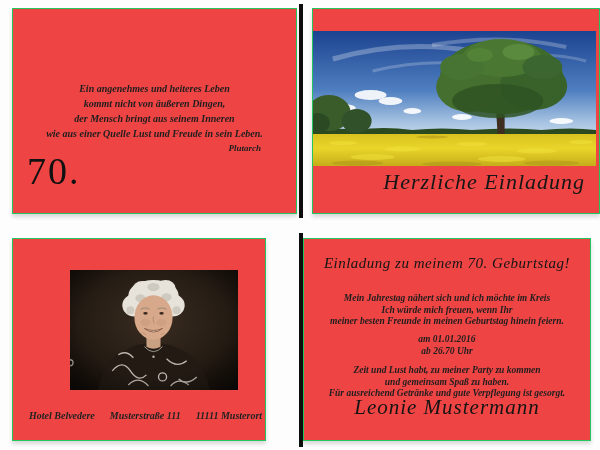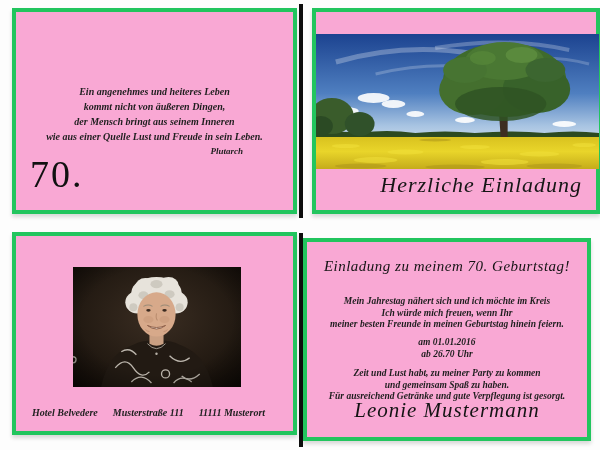--- a/index.html
+++ b/index.html
@@ -3,40 +3,40 @@
 <meta charset="utf-8">
 <style>
   html,body{margin:0;padding:0}
   body{
     width:600px;height:450px;position:relative;overflow:hidden;
     background:#fdfdfd;
     font-family:"Liberation Serif", serif;
     color:#1c1c1c;
   }
   .panel{
-    position:absolute;background:#f9a8d4;
-    border:4px solid #22c55e;
+    position:absolute;background:#ef4444;
+    border:1px solid #22c55e;
     box-shadow:0 3px 4px rgba(0,0,0,.15);
     box-sizing:border-box;
   }
   #panel-tl{left:12px;top:8px;width:285px;height:206px}
   #panel-tr{left:312px;top:8px;width:288px;height:206px}
-  #panel-bl{left:12px;top:232px;width:285px;height:203px}
+  #panel-bl{left:12px;top:238px;width:254px;height:203px}
   #panel-br{left:303px;top:238px;width:288px;height:203px}
   .fold{position:absolute;left:299px;width:4px;background:#0d0d0d;z-index:5}
   #fold-top{top:4px;height:214px}
   #fold-bottom{top:233px;height:214px}
 
   .quote{
     position:absolute;left:0;right:0;top:72px;
     text-align:center;font-style:italic;font-weight:700;
     font-size:10px;line-height:15px;color:#1e1e1e;
   }
   .quote-author{
-    text-align:right;padding-right:50px;font-size:9px;
+    text-align:right;padding-right:35px;font-size:9px;
   }
   .age{
     position:absolute;left:14px;top:140px;
     font-family:Liberation Serif, serif;
     font-size:38px;font-weight:400;color:#111;letter-spacing:2px;
   }
 
   .tree-photo{position:absolute;left:0;top:22px;width:283px;height:135px;display:block}
   .greeting{
     position:absolute;right:14px;top:160px;

